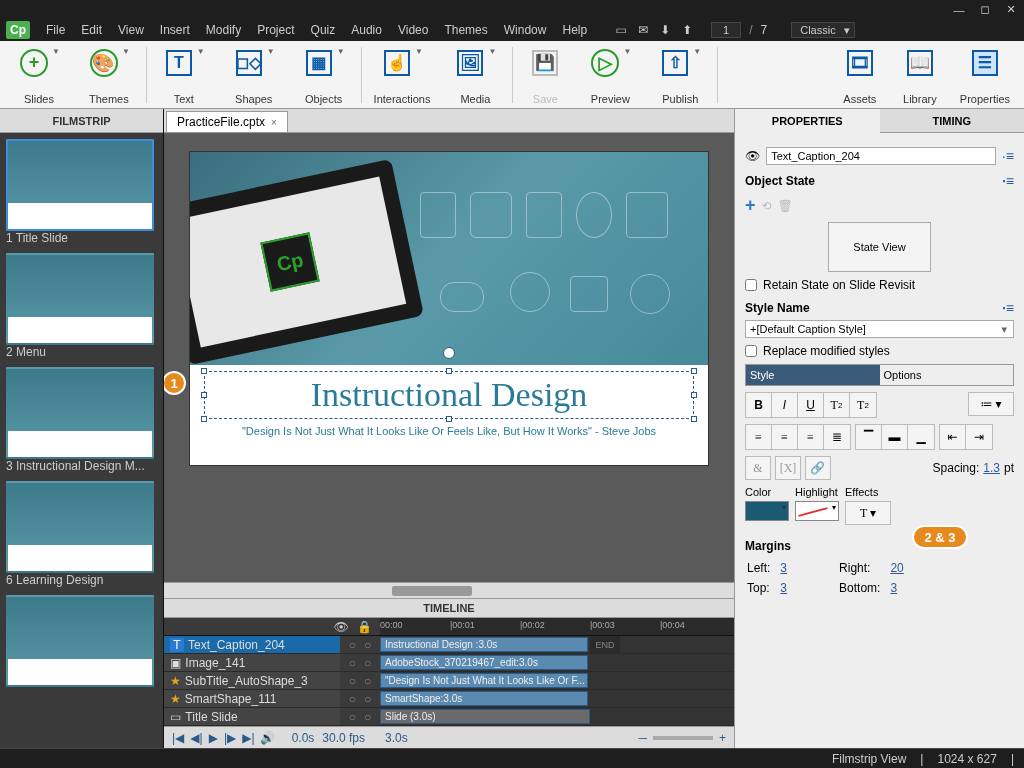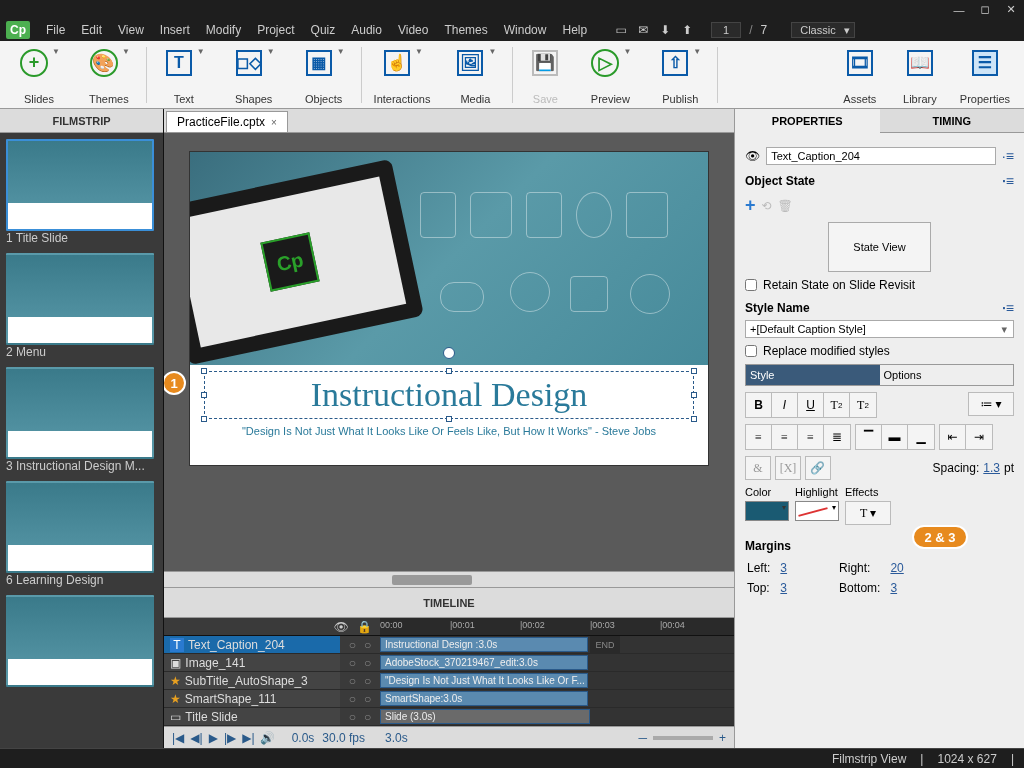--- a/index.html
+++ b/index.html
@@ -44,21 +44,21 @@
 .subtitle{font-size:11px;color:#2a7a9a;margin-top:6px;text-align:center}
 .handle{width:6px;height:6px;background:#fff;border:1px solid #2a5a8a;position:absolute}
 .h-nw{top:-4px;left:-4px}.h-n{top:-4px;left:50%;margin-left:-3px}.h-ne{top:-4px;right:-4px}
 .h-w{top:50%;left:-4px;margin-top:-3px}.h-e{top:50%;right:-4px;margin-top:-3px}
 .h-sw{bottom:-4px;left:-4px}.h-s{bottom:-4px;left:50%;margin-left:-3px}.h-se{bottom:-4px;right:-4px}
 .rot{position:absolute;top:-18px;left:50%;margin-left:-6px;width:12px;height:12px;border:1px solid #2a5a8a;border-radius:50%;background:#fff}
 .callout{position:absolute;width:24px;height:24px;background:#e78a1e;border-radius:50%;color:#fff;font-weight:bold;display:flex;align-items:center;justify-content:center;font-size:13px;border:2px solid #fff;z-index:10}
 .callout.wide{width:56px;border-radius:14px}
 .scroll-h{height:16px;background:#ddd;border-top:1px solid #999;position:relative}
 .scroll-h:after{content:"";position:absolute;left:40%;width:80px;height:10px;top:3px;background:#999;border-radius:2px}
-.tl-hdr{height:31px;background:#dcdcdc;color:#333;font-weight:bold;font-size:11px;display:flex;align-items:center;justify-content:center;border-top:1px solid #999;border-bottom:1px solid #999}
+.tl-hdr{height:20px;background:#dcdcdc;color:#333;font-weight:bold;font-size:11px;display:flex;align-items:center;justify-content:center;border-top:1px solid #999;border-bottom:1px solid #999}
 .timeline{background:#3a3a3a;flex-shrink:0}
 .tl-ruler{height:18px;background:#2a2a2a;display:flex;border-bottom:1px solid #111;position:relative;color:#aaa;font-size:9px}
 .tl-ruler-left{width:216px;display:flex;align-items:center;justify-content:flex-end;gap:10px;padding-right:8px;background:#3a3a3a;color:#ccc}
 .eye{width:14px;height:14px;display:flex;align-items:center;justify-content:center}
 .tl-ruler-right{flex:1;display:flex;position:relative}
 .tl-tick{position:absolute;top:2px;font-size:9px;color:#aaa}
 .tl-row{height:18px;display:flex;border-bottom:1px solid #2a2a2a}
 .tl-row.sel{background:#2a5a8a}
 .tl-name{width:176px;display:flex;align-items:center;gap:4px;padding-left:6px;color:#ddd;font-size:11px;background:#444}
 .tl-row.sel .tl-name{background:#1a6aaa}

